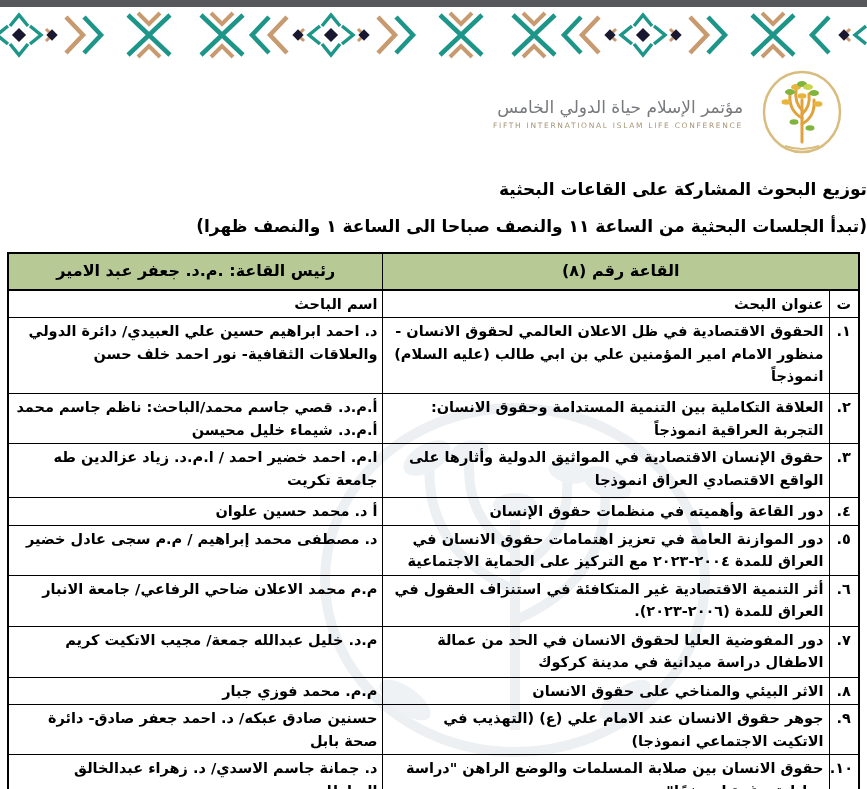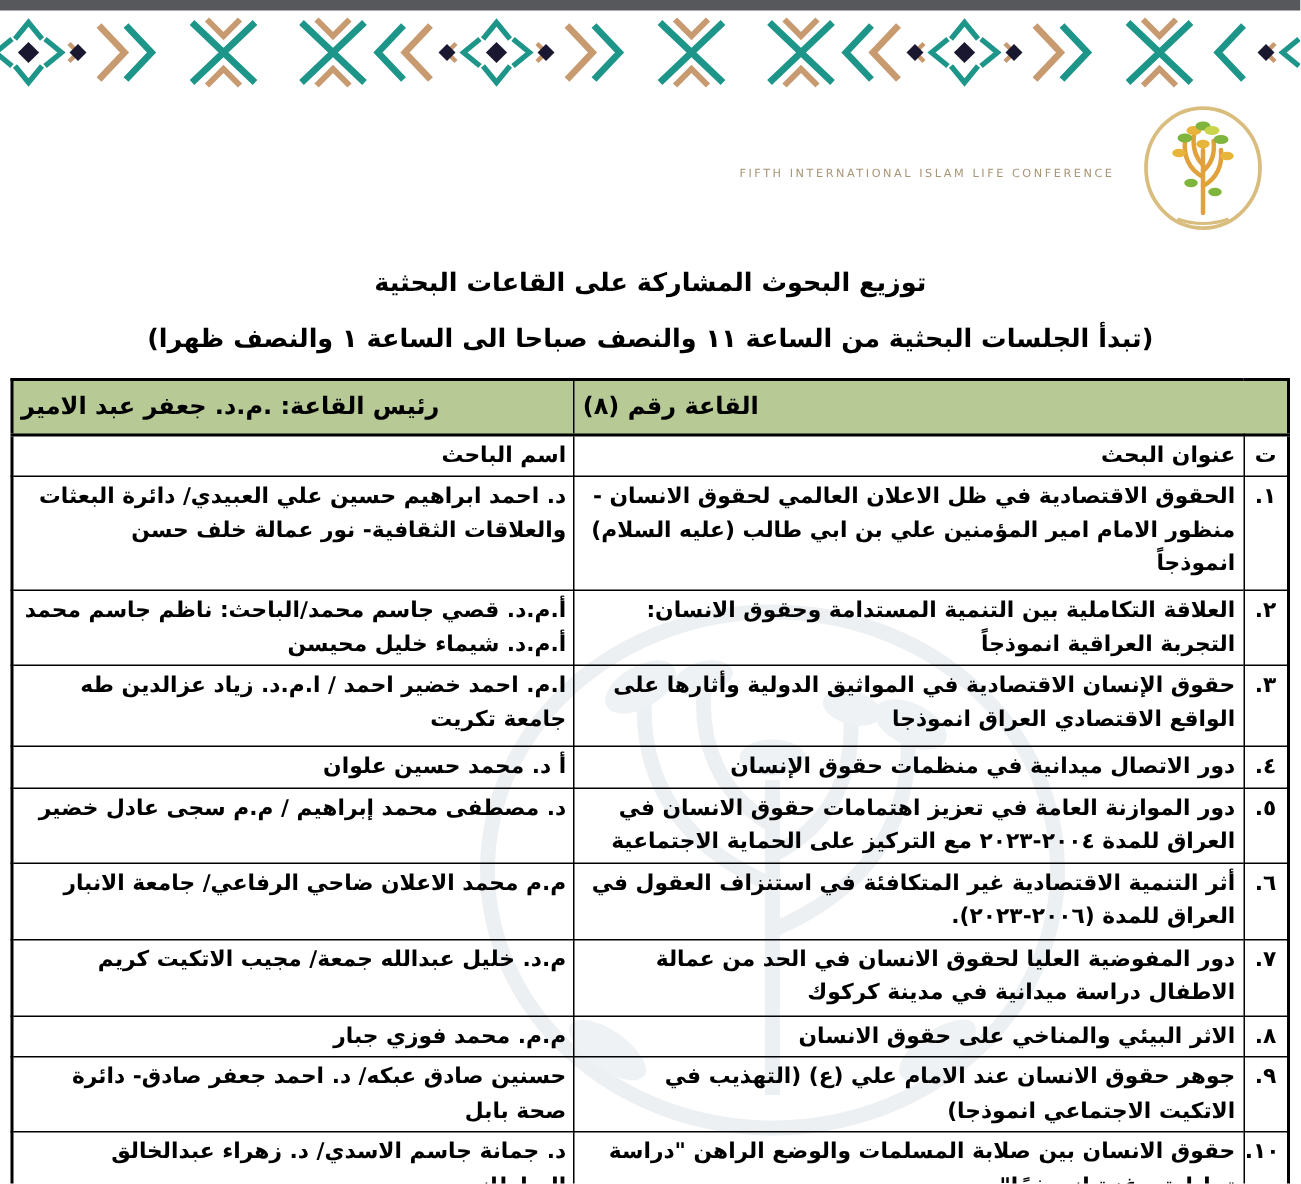--- a/index.html
+++ b/index.html
@@ -11,28 +11,28 @@
   .band{height:48px;margin-top:4px;overflow:hidden;}
   .watermark{position:absolute;left:285px;top:400px;z-index:0;pointer-events:none;}
   .content{position:relative;z-index:1;}
 
   .logo-row{display:flex;justify-content:flex-end;align-items:center;gap:10px;
             padding:10px 16px 0 0;height:88px;}
   .logo-text{text-align:right;}
   .logo-ar{font-size:17px;color:#77797c;}
   .logo-en{font-size:7.5px;letter-spacing:1.7px;color:#a79577;margin-top:4px;text-align:center;}
 
-  .doc-title{text-align:center;font-weight:bold;font-size:17px;color:#000;margin-top:22px;direction:rtl;}
-  .doc-subtitle{text-align:center;font-weight:bold;font-size:17px;color:#000;margin-top:17px;direction:rtl;}
+  .doc-title{text-align:right;font-weight:bold;font-size:17px;color:#000;margin-top:22px;direction:rtl;}
+  .doc-subtitle{text-align:right;font-weight:bold;font-size:17px;color:#000;margin-top:17px;direction:rtl;}
 
   table.sched{direction:rtl;border-collapse:collapse;table-layout:fixed;width:851px;
               margin:16px auto 0 auto;border:2px solid #000;background:transparent;}
   table.sched td{border:1px solid #000;font-weight:bold;font-size:14.5px;color:#000;
                  padding:2px 5px;vertical-align:top;line-height:1.55;}
-  tr.hall-row td{background:var(--green,#b7ca96);text-align:left;vertical-align:middle;
+  tr.hall-row td{background:var(--green,#b7ca96);text-align:center;vertical-align:middle;
                  font-size:16px;height:31px;border-bottom:2px solid #000;}
   tr.cols-row td{height:22px;text-align:right;}
   tr.cols-row td.num{text-align:center;}
   td.num{text-align:center;padding:2px 2px;}
   td.rsr{white-space:pre-line;}
   .h76{height:76px}.h54{height:54px}.h51{height:51px}.h50{height:50px}
   .h49{height:49px}.h25{height:25px}
 </style>
 </head>
 <body>
@@ -94,20 +94,21 @@
       <use href="#chvR" x="690" y="0" stroke="#c89a70"></use>
       <use href="#chvR" x="708" y="0" stroke="#1d9689"></use>
       <use href="#xm" x="749" y="0"></use>
       <use href="#chvL" x="812" y="0" stroke="#1d9689"></use>
       <use href="#med" x="838" y="0"></use>
     </svg>
   </div>
 
   <div class="logo-row">
     <div class="logo-text">
+      <div class="logo-ar">مؤتمر الإسلام حياة الدولي الخامس</div>
       <div class="logo-en">FIFTH INTERNATIONAL ISLAM LIFE CONFERENCE</div>
     </div>
     <svg width="98" height="86" viewBox="0 0 98 86">
       <ellipse cx="49" cy="42" rx="38" ry="40" fill="none" stroke="#d9bd7f" stroke-width="2.5"></ellipse>
       <path d="M32,76 Q49,82 66,76" fill="none" stroke="#d9bd7f" stroke-width="2"></path>
       <g fill="none" stroke="#e2a23b" stroke-width="3" stroke-linecap="round">
         <path d="M49,72 V30"></path>
         <path d="M49,48 C40,43 36,35 37,24"></path>
         <path d="M49,54 C58,49 62,41 61,30"></path>
         <path d="M49,40 C44,35 42,28 43,20"></path>
@@ -143,37 +144,37 @@
         <td>رئيس القاعة: .م.د. جعفر عبد الامير</td>
       </tr>
       <tr class="cols-row">
         <td class="num">ت</td>
         <td>عنوان البحث</td>
         <td>اسم الباحث</td>
       </tr>
       <tr class="h76">
         <td class="num">١.</td>
         <td>الحقوق الاقتصادية في ظل الاعلان العالمي لحقوق الانسان - منظور الامام امير المؤمنين علي بن ابي طالب (عليه السلام) انموذجاً</td>
-        <td class="rsr">د. احمد ابراهيم حسين علي العبيدي/ دائرة البعثات والعلاقات الثقافية- نور عمالة خلف حسن</td>
+        <td class="rsr">د. احمد ابراهيم حسين علي العبيدي/ دائرة الدولي والعلاقات الثقافية- نور احمد خلف حسن</td>
       </tr>
       <tr class="h50">
         <td class="num">٢.</td>
         <td>العلاقة التكاملية بين التنمية المستدامة وحقوق الانسان: التجربة العراقية انموذجاً</td>
         <td class="rsr">أ.م.د. قصي جاسم محمد/الباحث: ناظم جاسم محمد
 أ.م.د. شيماء خليل محيسن</td>
       </tr>
       <tr class="h54">
         <td class="num">٣.</td>
         <td>حقوق الإنسان الاقتصادية في المواثيق الدولية وأثارها على الواقع الاقتصادي العراق انموذجا</td>
         <td class="rsr">ا.م. احمد خضير احمد / ا.م.د. زياد عزالدين طه
 جامعة تكريت</td>
       </tr>
       <tr class="h25">
         <td class="num">٤.</td>
-        <td>دور الاتصال ميدانية في منظمات حقوق الإنسان</td>
+        <td>دور القاعة وأهميته في منظمات حقوق الإنسان</td>
         <td class="rsr">أ د. محمد حسين علوان</td>
       </tr>
       <tr class="h50">
         <td class="num">٥.</td>
         <td>دور الموازنة العامة في تعزيز اهتمامات حقوق الانسان في العراق للمدة ٢٠٠٤-٢٠٢٣ مع التركيز على الحماية الاجتماعية</td>
         <td class="rsr">د. مصطفى محمد إبراهيم / م.م سجى عادل خضير</td>
       </tr>
       <tr class="h51">
         <td class="num">٦.</td>
         <td>أثر التنمية الاقتصادية غير المتكافئة في استنزاف العقول في العراق للمدة (٢٠٠٦-٢٠٢٣).</td>

